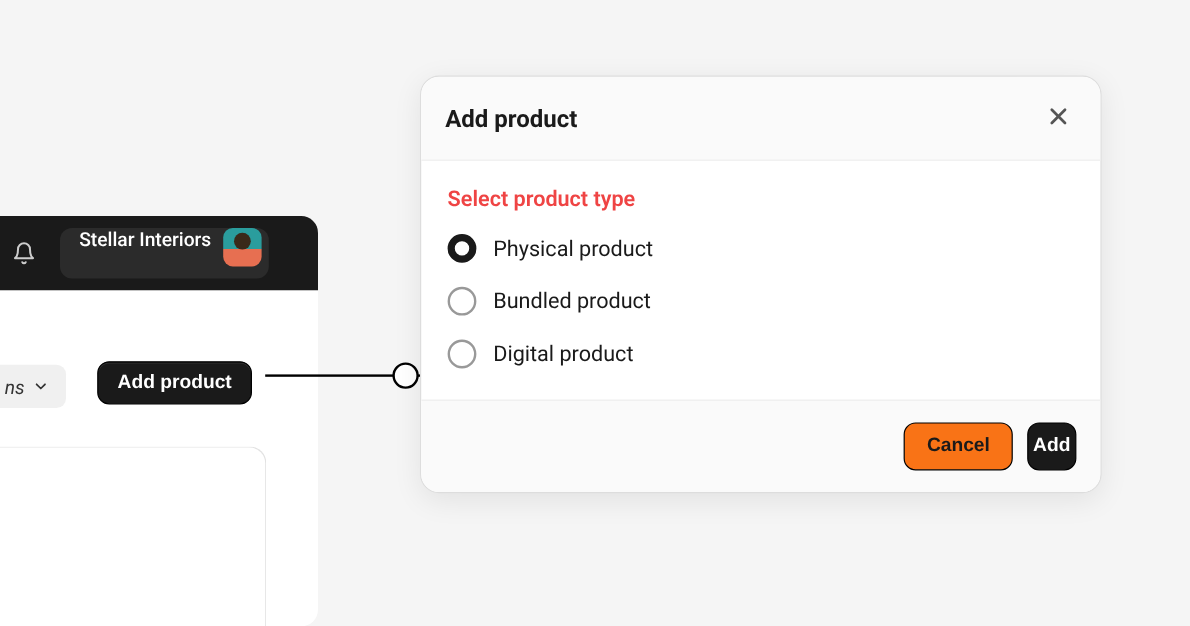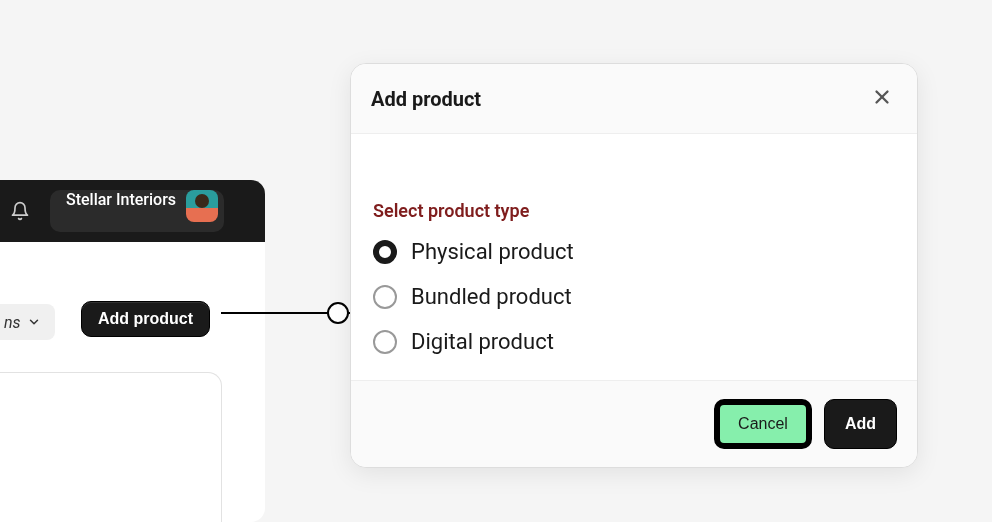--- a/index.html
+++ b/index.html
@@ -178,23 +178,22 @@
       display: flex;
       align-items: center;
       justify-content: center;
     }
     .modal-body {
       padding: 22px 22px 26px 22px;
     }
     .section-label {
       font-size: 18px;
       font-weight: 600;
-      color: #7f1d1d;
+      color: #ef4444;
       margin-bottom: 18px;
-      margin-top: 44px;
     }
     .radio-group {
       display: flex;
       flex-direction: column;
       gap: 20px;
     }
     .radio-item {
       display: flex;
       align-items: center;
       gap: 14px;
@@ -208,46 +207,46 @@
       position: relative;
       display: flex;
       align-items: center;
       justify-content: center;
     }
     .radio-circle.selected {
       border-width: 6px;
       border-color: #1a1a1a;
     }
     .radio-label {
-      font-size: 22px;
+      font-size: 18px;
       color: #1a1a1a;
     }
     .modal-footer {
       border-top: 1px solid #eee;
       padding: 18px 20px;
       display: flex;
       justify-content: flex-end;
       gap: 12px;
       background: #fafafa;
     }
     .btn-secondary {
-      background: #86efac;
-      border: 6px solid #000000;
+      background: #f97316;
+      border: 1px solid #000000;
       border-radius: 10px;
       padding: 10px 18px;
       font-size: 16px;
-      font-weight: 400;
+      font-weight: 700;
       color: #1a1a1a;
       cursor: pointer;
     }
     .btn-primary {
       background: #1a1a1a;
       border: 1.5px solid #000;
       border-radius: 10px;
-      padding: 10px 20px;
+      padding: 10px 4px;
       font-size: 16px;
       font-weight: 700;
       color: #fff;
       cursor: pointer;
     }
   </style>
 </head>
 <body>
 
 <div class="background-app">

